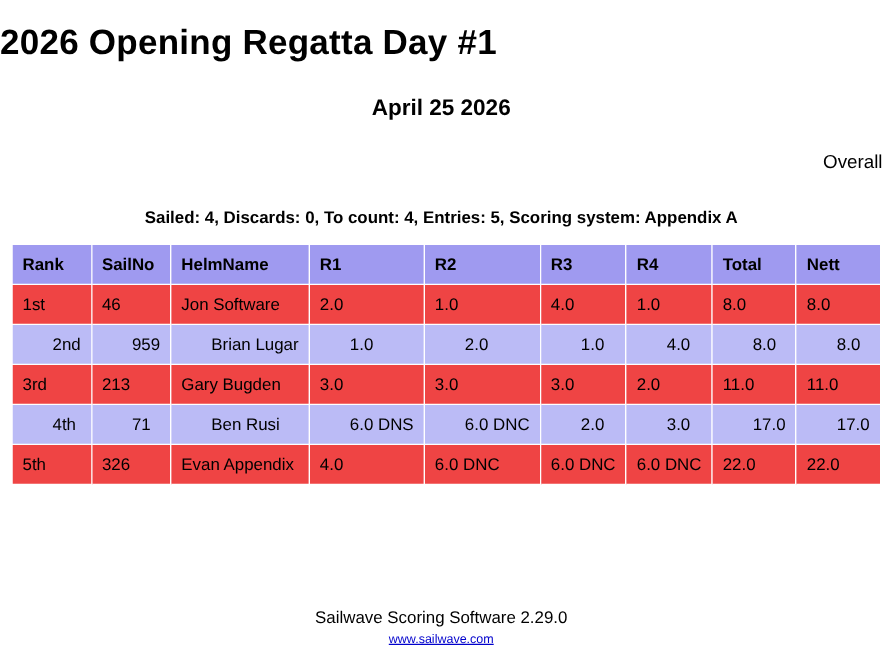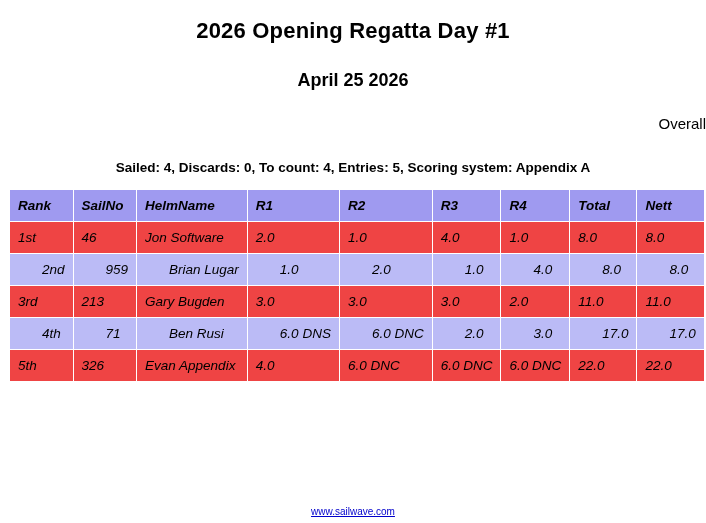--- a/index.html
+++ b/index.html
@@ -15,22 +15,22 @@
     overflow: hidden;
   }
   .page {
     width: 706px;
     height: 523px;
     box-sizing: border-box;
     padding: 0;
     position: relative;
   }
   .title {
-    text-align: center;
-    font-size: 22px;
+    text-align: left;
+    font-size: 28px;
     font-weight: bold;
     margin: 18px 0 0 0;
     letter-spacing: 0.2px;
   }
   .subtitle {
     text-align: center;
     font-size: 18px;
     font-weight: bold;
     margin: 26px 0 0 0;
   }
@@ -42,21 +42,20 @@
   }
   .summary {
     text-align: center;
     font-size: 13.5px;
     font-weight: bold;
     margin: 28px 0 0 0;
   }
   .table-wrap {
     margin: 14px auto 0 auto;
     width: 688px;
-    font-style: italic;
   }
   table.results {
     border-collapse: collapse;
     width: 100%;
     font-size: 13.5px;
   }
   table.results th {
     background: #9f9af0;
     color: #000000;
     text-align: left;
@@ -176,16 +175,17 @@
           <td>6.0 DNC</td>
           <td>6.0 DNC</td>
           <td>22.0</td>
           <td>22.0</td>
         </tr>
       </tbody>
     </table>
   </div>
 
   <div class="footer">
+    <div class="credit">Sailwave Scoring Software 2.29.0</div>
     <a class="link" href="#">www.sailwave.com</a>
   </div>
 
 </div>
 
 </body></html>

